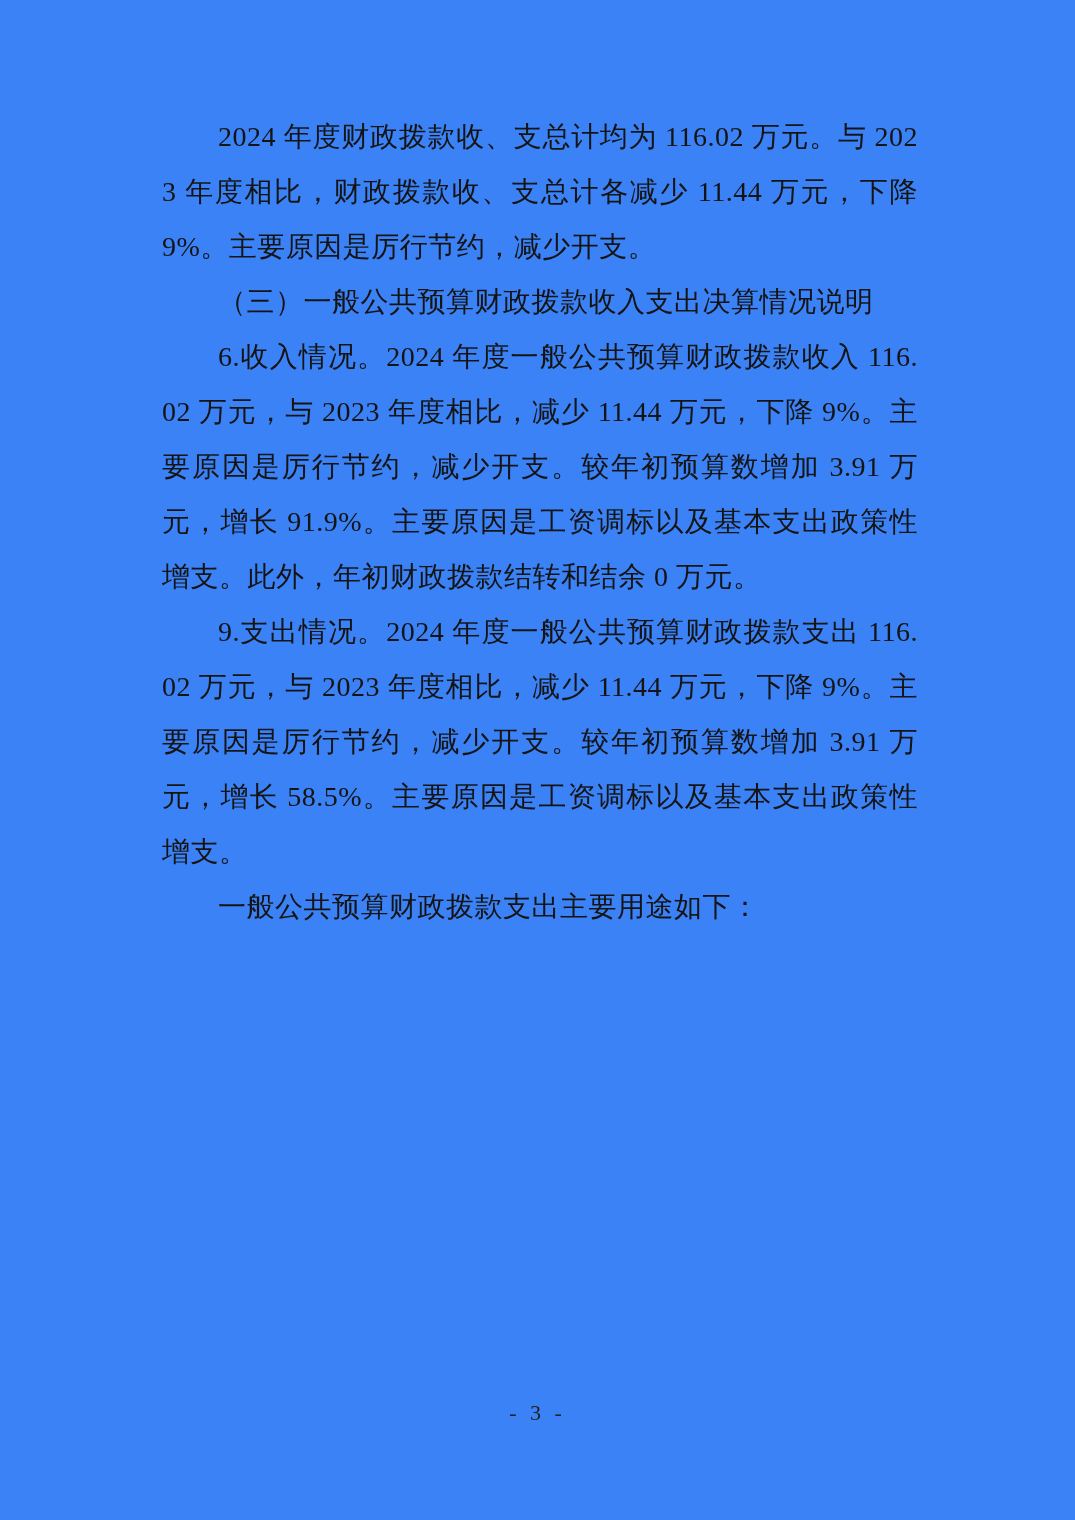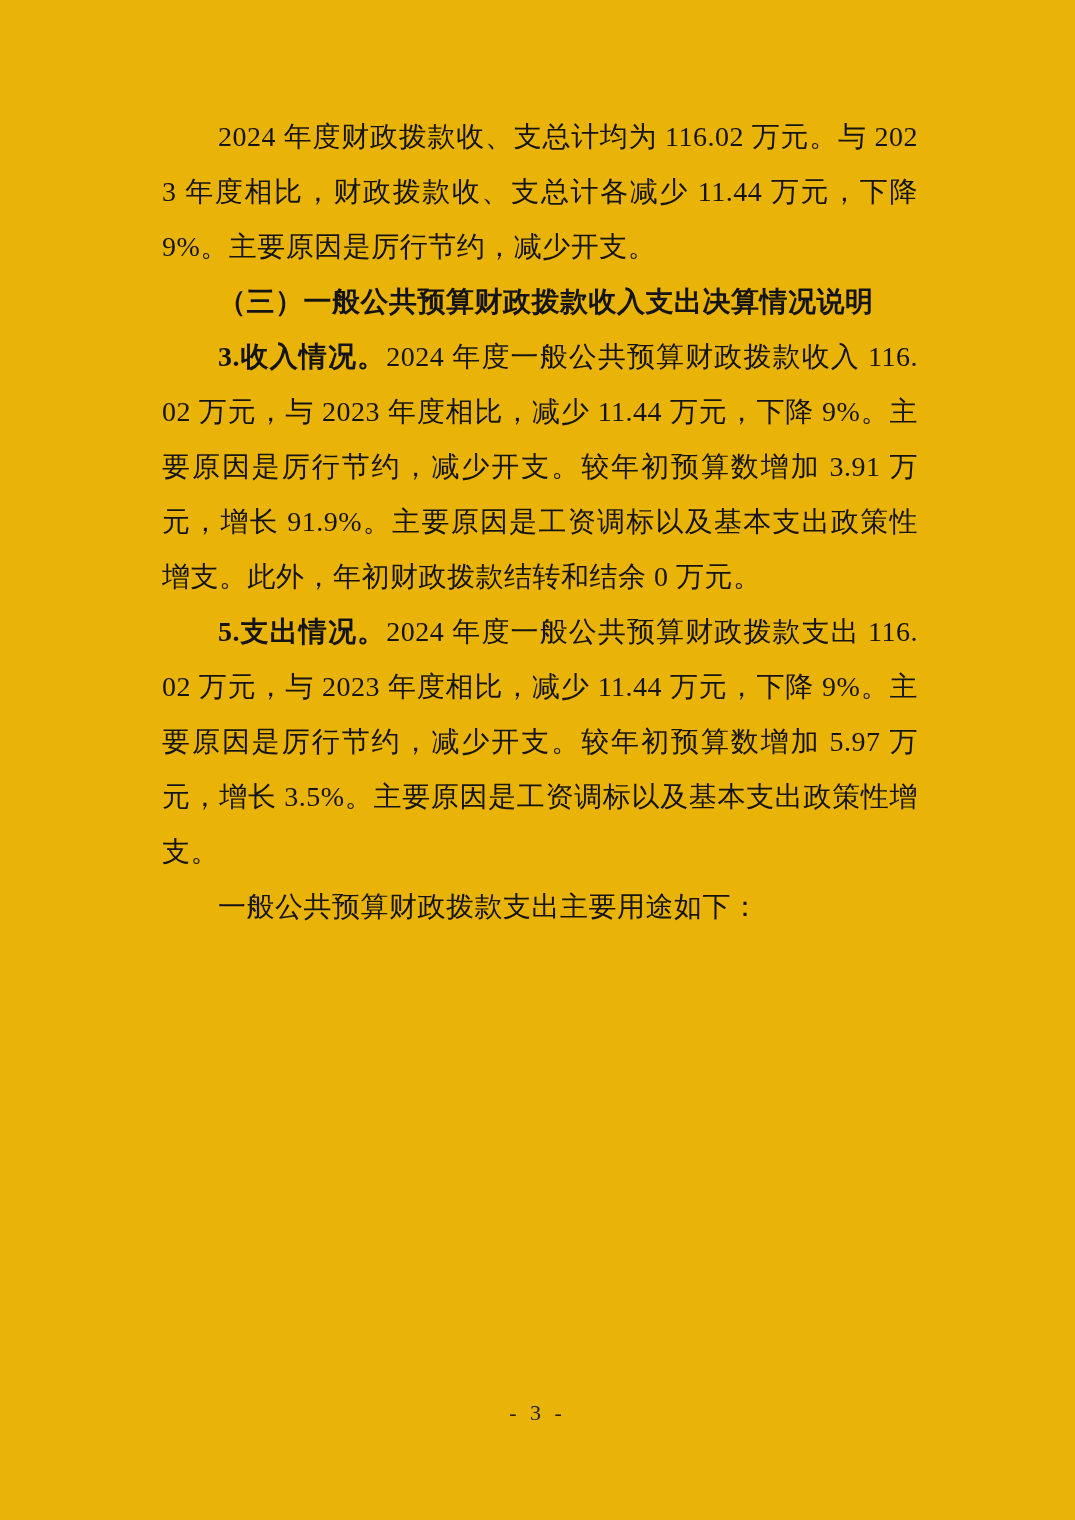--- a/index.html
+++ b/index.html
@@ -10,21 +10,21 @@
     width: 1075px;
     height: 1520px;
     background: #ffffff;
     font-family: "Liberation Serif", "DejaVu Serif", serif;
     color: #141414;
   }
   .page {
     position: relative;
     width: 1075px;
     height: 1520px;
-    background: #eab308;
+    background: #3b82f6;
     overflow: hidden;
   }
   .content {
     position: absolute;
     left: 162px;
     top: 109px;
     width: 756px;
   }
   .para {
     margin: 0;
@@ -32,39 +32,39 @@
     line-height: 55px;
     text-align: justify;
     text-indent: 2em;
     letter-spacing: 0.5px;
     word-break: break-all;
   }
   .para.heading {
     font-weight: bold;
   }
   .bold {
-    font-weight: bold;
+    font-weight: normal;
   }
   .page-number {
     position: absolute;
     left: 0;
     right: 0;
     top: 1398px;
     text-align: center;
     font-size: 22px;
     line-height: 30px;
     letter-spacing: 4px;
     color: #222222;
   }
 </style>
 </head>
 <body>
 
 <div class="page">
   <div class="content" id="doc-body">
       <p class="para"><span>2024 年度财政拨款收、支总计均为 116.02 万元。与 2023 年度相比，财政拨款收、支总计各减少 11.44 万元，下降 9%。主要原因是厉行节约，减少开支。</span></p>
       <p class="para heading"><span class="bold">（三）一般公共预算财政拨款收入支出决算情况说明</span></p>
-      <p class="para"><span class="bold">3.收入情况。</span><span>2024 年度一般公共预算财政拨款收入 116.02 万元，与 2023 年度相比，减少 11.44 万元，下降 9%。主要原因是厉行节约，减少开支。较年初预算数增加 3.91 万元，增长 91.9%。主要原因是工资调标以及基本支出政策性增支。此外，年初财政拨款结转和结余 0 万元。</span></p>
-      <p class="para"><span class="bold">5.支出情况。</span><span>2024 年度一般公共预算财政拨款支出 116.02 万元，与 2023 年度相比，减少 11.44 万元，下降 9%。主要原因是厉行节约，减少开支。较年初预算数增加 5.97 万元，增长 3.5%。主要原因是工资调标以及基本支出政策性增支。</span></p>
+      <p class="para"><span class="bold">6.收入情况。</span><span>2024 年度一般公共预算财政拨款收入 116.02 万元，与 2023 年度相比，减少 11.44 万元，下降 9%。主要原因是厉行节约，减少开支。较年初预算数增加 3.91 万元，增长 91.9%。主要原因是工资调标以及基本支出政策性增支。此外，年初财政拨款结转和结余 0 万元。</span></p>
+      <p class="para"><span class="bold">9.支出情况。</span><span>2024 年度一般公共预算财政拨款支出 116.02 万元，与 2023 年度相比，减少 11.44 万元，下降 9%。主要原因是厉行节约，减少开支。较年初预算数增加 3.91 万元，增长 58.5%。主要原因是工资调标以及基本支出政策性增支。</span></p>
       <p class="para"><span>一般公共预算财政拨款支出主要用途如下：</span></p>
     </div>
   <div class="page-number">- 3 -</div>
 </div>
 
 </body></html>

